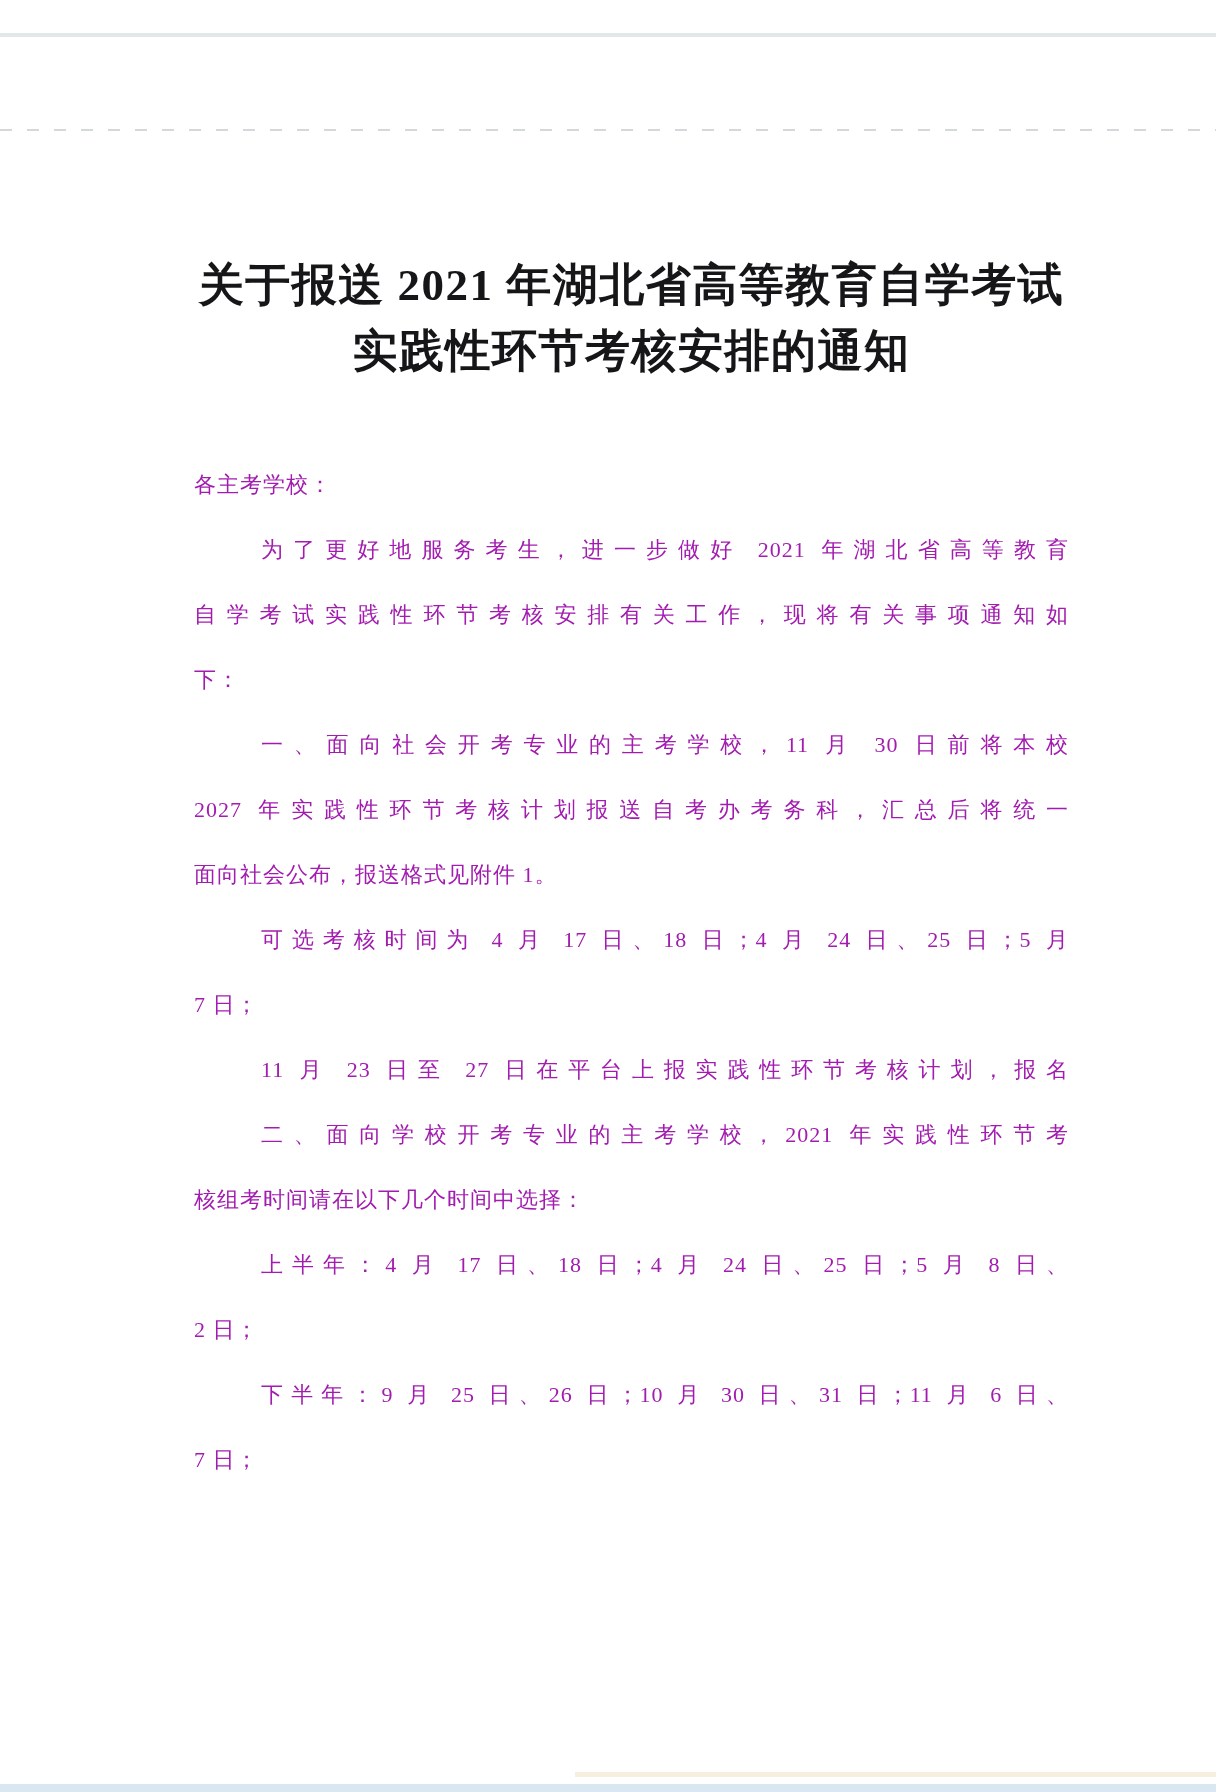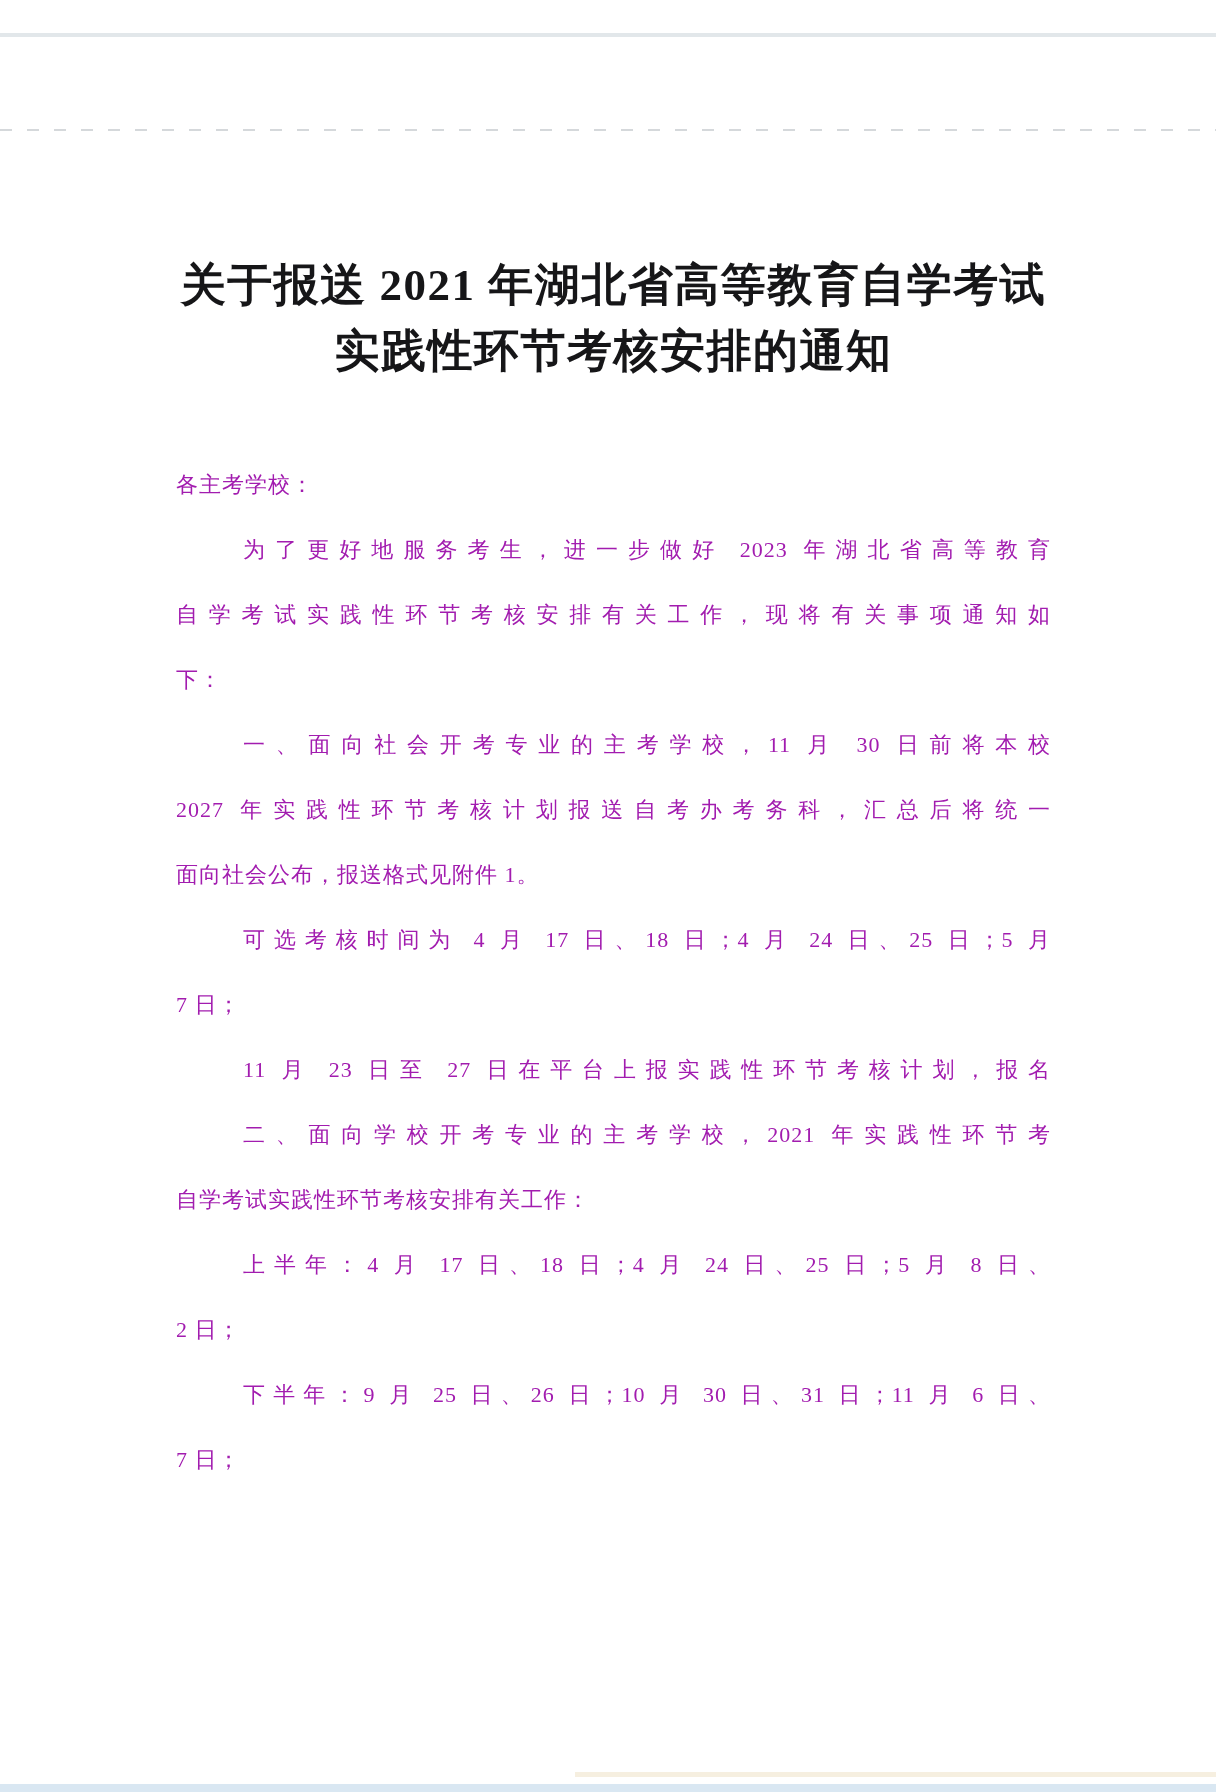--- a/index.html
+++ b/index.html
@@ -42,21 +42,21 @@
   .artifact-bottom-band {
     position: absolute;
     top: 1784px; left: 0;
     width: 100%; height: 8px;
     background: #d9e7f2;
   }
 
   
   .content {
     position: absolute;
-    left: 176px;
+    left: 194px;
     top: 0;
     width: 875px;
   }
   .title {
     margin-top: 252px;
     text-align: center;
     font-size: 45px;
     line-height: 66px;
     font-weight: bold;
     letter-spacing: 1.5px;
@@ -91,31 +91,31 @@
 
   <div class="content">
 
     <div class="title">
       <div>关于报送 2021 年湖北省高等教育自学考试</div>
       <div>实践性环节考核安排的通知</div>
     </div>
 
     <div class="body">
       <div class="ln">各主考学校：</div>
-      <div class="ln ind jst">为了更好地服务考生，进一步做好 2023 年湖北省高等教育</div>
+      <div class="ln ind jst">为了更好地服务考生，进一步做好 2021 年湖北省高等教育</div>
       <div class="ln jst">自学考试实践性环节考核安排有关工作，现将有关事项通知如</div>
       <div class="ln">下：</div>
       <div class="ln ind jst">一、面向社会开考专业的主考学校，11 月 30 日前将本校</div>
       <div class="ln jst">2027 年实践性环节考核计划报送自考办考务科，汇总后将统一</div>
       <div class="ln">面向社会公布，报送格式见附件 1。</div>
       <div class="ln ind jst">可选考核时间为 4 月 17 日、18 日；4 月 24 日、25 日；5 月</div>
       <div class="ln">7 日；</div>
       <div class="ln ind jst">11 月 23 日至 27 日在平台上报实践性环节考核计划，报名</div>
       <div class="ln ind jst">二、面向学校开考专业的主考学校，2021 年实践性环节考</div>
-      <div class="ln">自学考试实践性环节考核安排有关工作：</div>
+      <div class="ln">核组考时间请在以下几个时间中选择：</div>
       <div class="ln ind jst">上半年：4 月 17 日、18 日；4 月 24 日、25 日；5 月 8 日、</div>
       <div class="ln">2 日；</div>
       <div class="ln ind jst">下半年：9 月 25 日、26 日；10 月 30 日、31 日；11 月 6 日、</div>
       <div class="ln">7 日；</div>
     </div>
 
   </div>
 
   <div class="artifact-beige-line"></div>
   <div class="artifact-bottom-band"></div>

